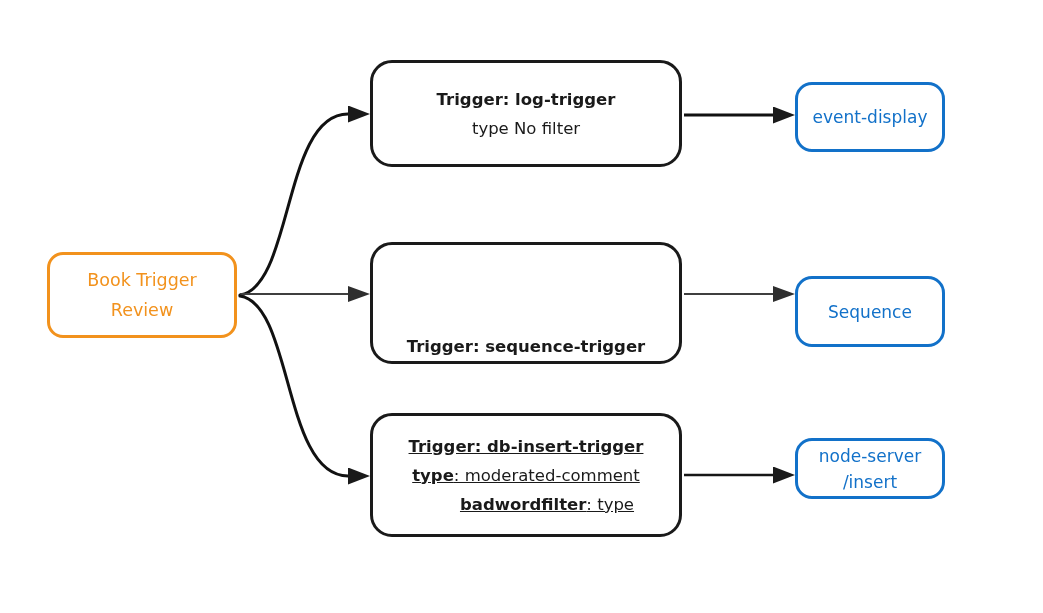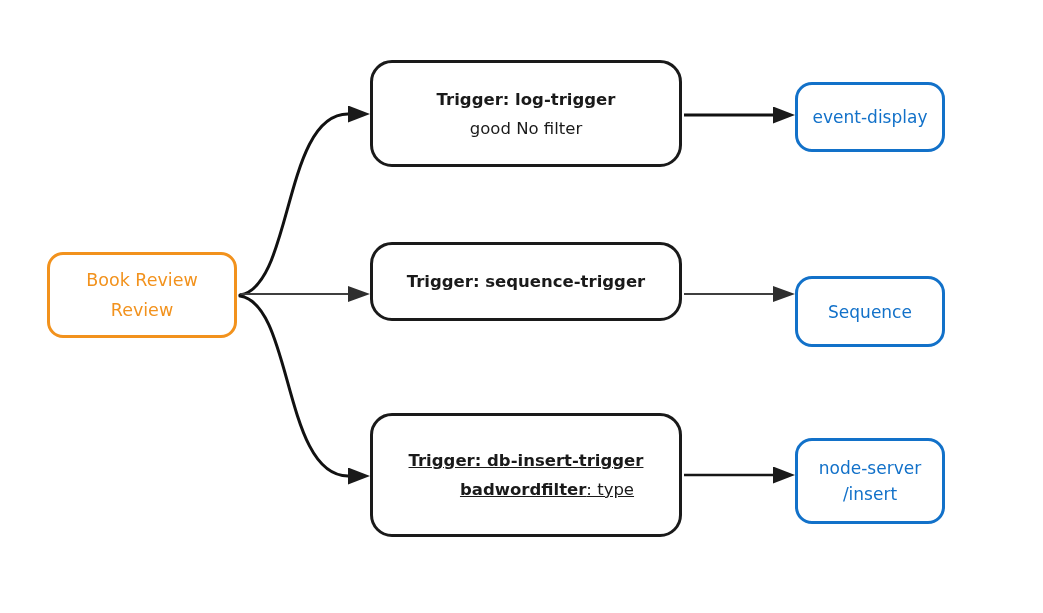--- a/index.html
+++ b/index.html
@@ -40,36 +40,36 @@
 
   .trigger-node {
     left: 370px; width: 312px;
     border: 3px solid var(--ink, #1A1A1A);
     border-radius: 22px;
     color: var(--ink, #1A1A1A);
     font-size: 16.5px;
     line-height: 29px;
   }
   .trigger-1 { top: 60px;  height: 107px; }
-  .trigger-2 { top: 242px; height: 79px; }
+  .trigger-2 { top: 242px; height: 122px; justify-content: flex-end; }
   .trigger-3 { top: 413px; height: 124px; text-decoration: underline; }
   .trigger-node .bold, .broker-node .bold { font-weight: 700; }
   .trigger-node .line.shift-right { transform: translateX(21px); }
 
   .sink-node {
     left: 795px; width: 150px;
     border: 3px solid var(--blue, #1271C9);
     border-radius: 17px;
     color: var(--blue, #1271C9);
     font-size: 17px;
     line-height: 26px;
   }
   .sink-1 { top: 82px;  height: 70px; }
   .sink-2 { top: 276px; height: 71px; }
-  .sink-3 { top: 438px; height: 86px; }
+  .sink-3 { top: 438px; height: 61px; }
 </style>
 </head>
 <body>
 
 <div class="canvas">
 
   <svg class="edges-layer" width="1043" height="613" viewBox="0 0 1043 613" xmlns="http://www.w3.org/2000/svg">
     <defs>
       <marker id="arrow-dark" markerUnits="userSpaceOnUse" markerWidth="24" markerHeight="18" refX="0" refY="8.5" orient="auto">
         <path d="M0,0 L22,8.5 L0,17 Z" fill="#1A1A1A"></path>
@@ -86,42 +86,45 @@
     <path d="M 240 296 C 293 304 283 476 348 476" fill="none" stroke="#111111" stroke-width="3" stroke-linecap="round" marker-end="url(#arrow-dark)"></path>
 
     <path d="M 684 115 L 773 115" fill="none" stroke="#111111" stroke-width="3" marker-end="url(#arrow-dark)"></path>
 
     <path d="M 684 294 L 773 294" fill="none" stroke="#3F3F3F" stroke-width="2" marker-end="url(#arrow-gray)"></path>
 
     <path d="M 684 475 L 773 475" fill="none" stroke="#161616" stroke-width="2.5" marker-end="url(#arrow-dark)"></path>
   </svg>
 
   <div class="node broker-node">
-    <div class="line">Book Review</div>
+    <div class="line">Book Trigger</div>
     <div class="line">Review</div>
   </div>
 
   <div class="node trigger-node trigger-1">
     <div class="line">
       <span class="bold">Trigger: log-trigger</span>
     </div>
     <div class="line">
-      <span>good No filter</span>
+      <span>type No filter</span>
     </div>
   </div>
 
   <div class="node trigger-node trigger-2">
     <div class="line">
       <span class="bold">Trigger: sequence-trigger</span>
     </div>
   </div>
 
   <div class="node trigger-node trigger-3">
     <div class="line">
       <span class="bold">Trigger: db-insert-trigger</span>
+    </div>
+    <div class="line">
+      <span class="bold">type</span><span>: moderated-comment</span>
     </div>
     <div class="line shift-right">
       <span class="bold">badwordfilter</span><span>: type</span>
     </div>
   </div>
 
   <div class="node sink-node sink-1">
     <div class="line">event-display</div>
   </div>
 

